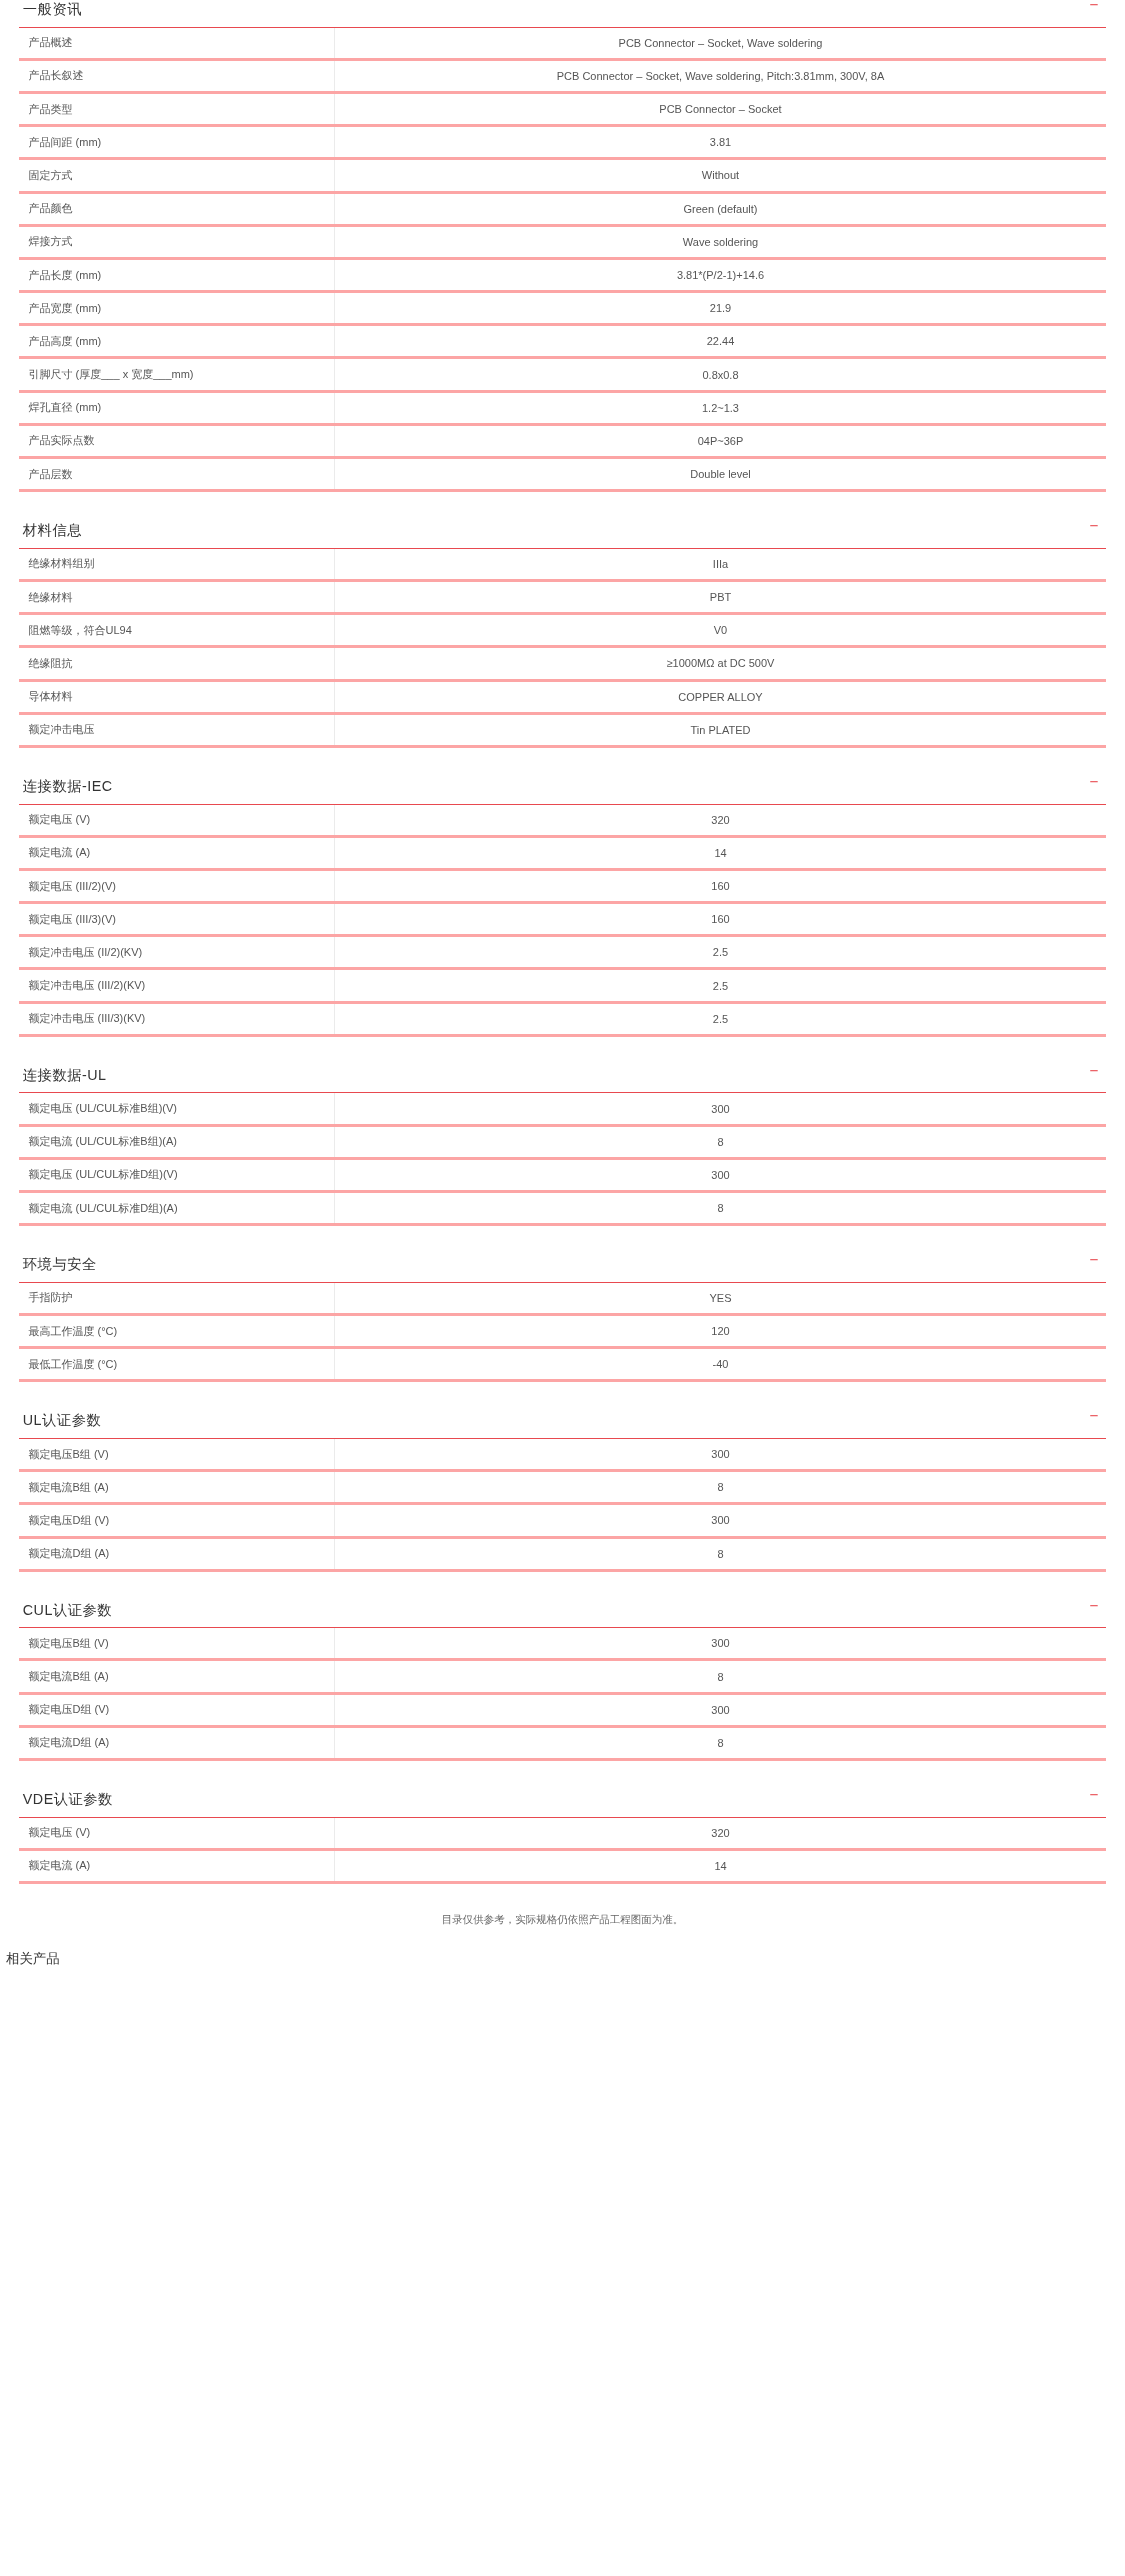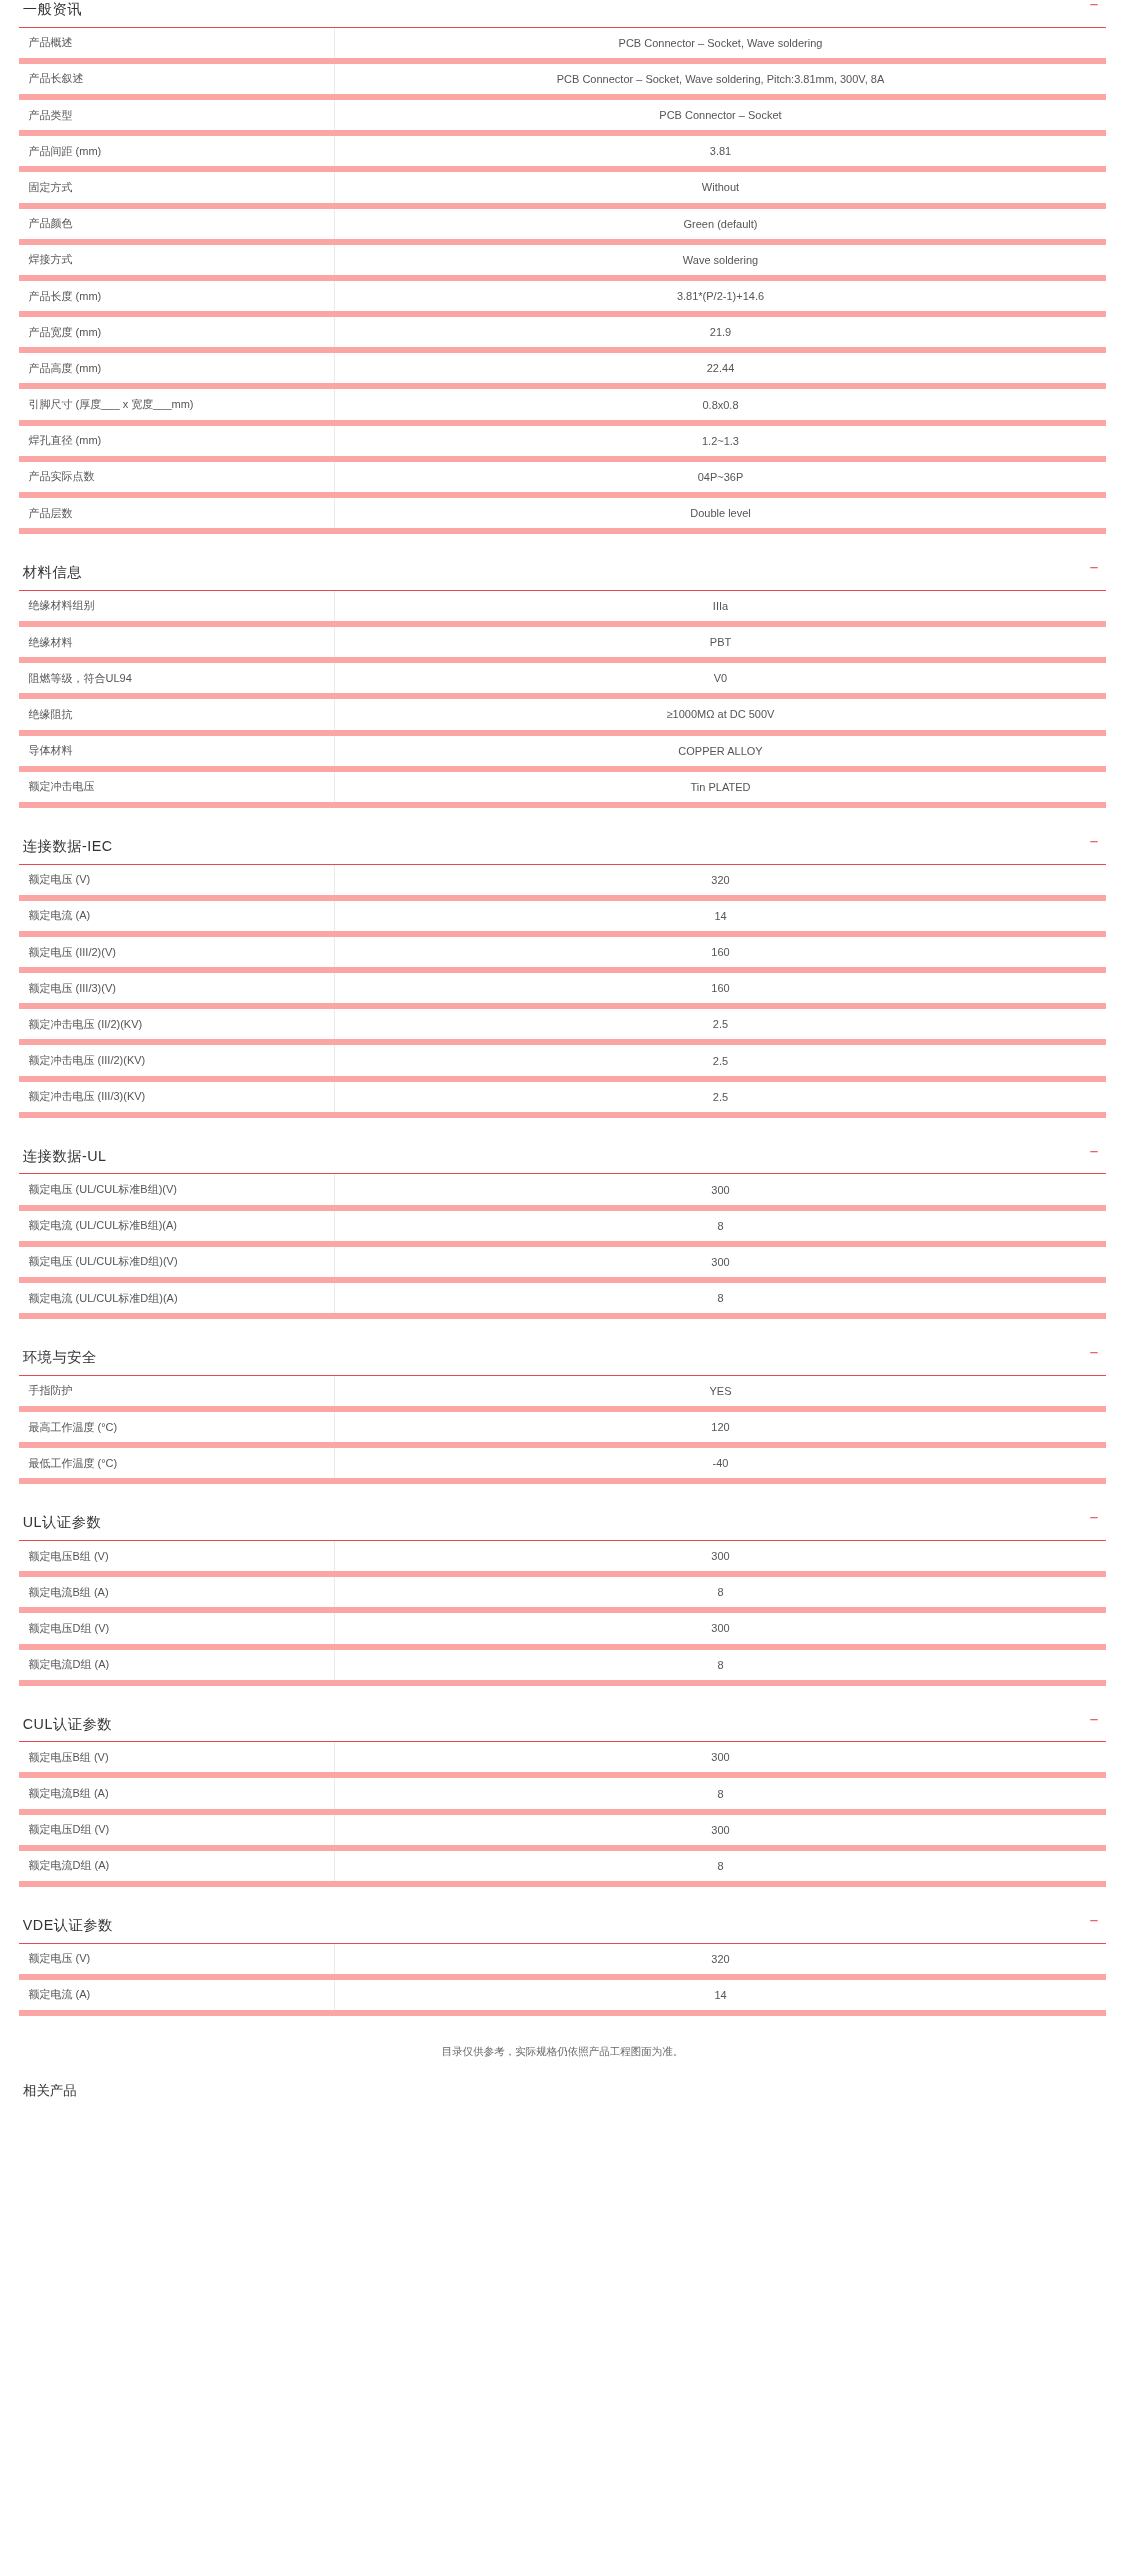--- a/index.html
+++ b/index.html
@@ -40,21 +40,21 @@
     line-height: 9.5px;
     padding-right: 3.8px;
     user-select: none;
   }
   table.spec {
     width: 100%;
     border-collapse: collapse;
     table-layout: fixed;
   }
   table.spec tr {
-    border-bottom: 6px solid #fca5a5;
+    border-bottom: 3px solid #fca5a5;
   }
   table.spec td {
     font-size: 11px;
     color: #555;
     padding: 7.6px 9.5px;
     vertical-align: middle;
   }
   td.k {
     width: 296px;
     border-right: 1px solid #ebebeb;
@@ -68,21 +68,21 @@
   .footnote {
     text-align: center;
     font-size: 10.5px;
     color: #666;
     margin-top: 12px;
     margin-bottom: 23px;
   }
   .bottom-title {
     font-size: 13.4px;
     color: #333;
-    padding: 0 23px;
+    padding: 0 6px;
   }
 </style>
 </head>
 <body>
 
 <div class="page">
   <div id="sections-root">
       <div class="section">
         <div class="section-head">
           <div class="section-title">一般资讯</div>

